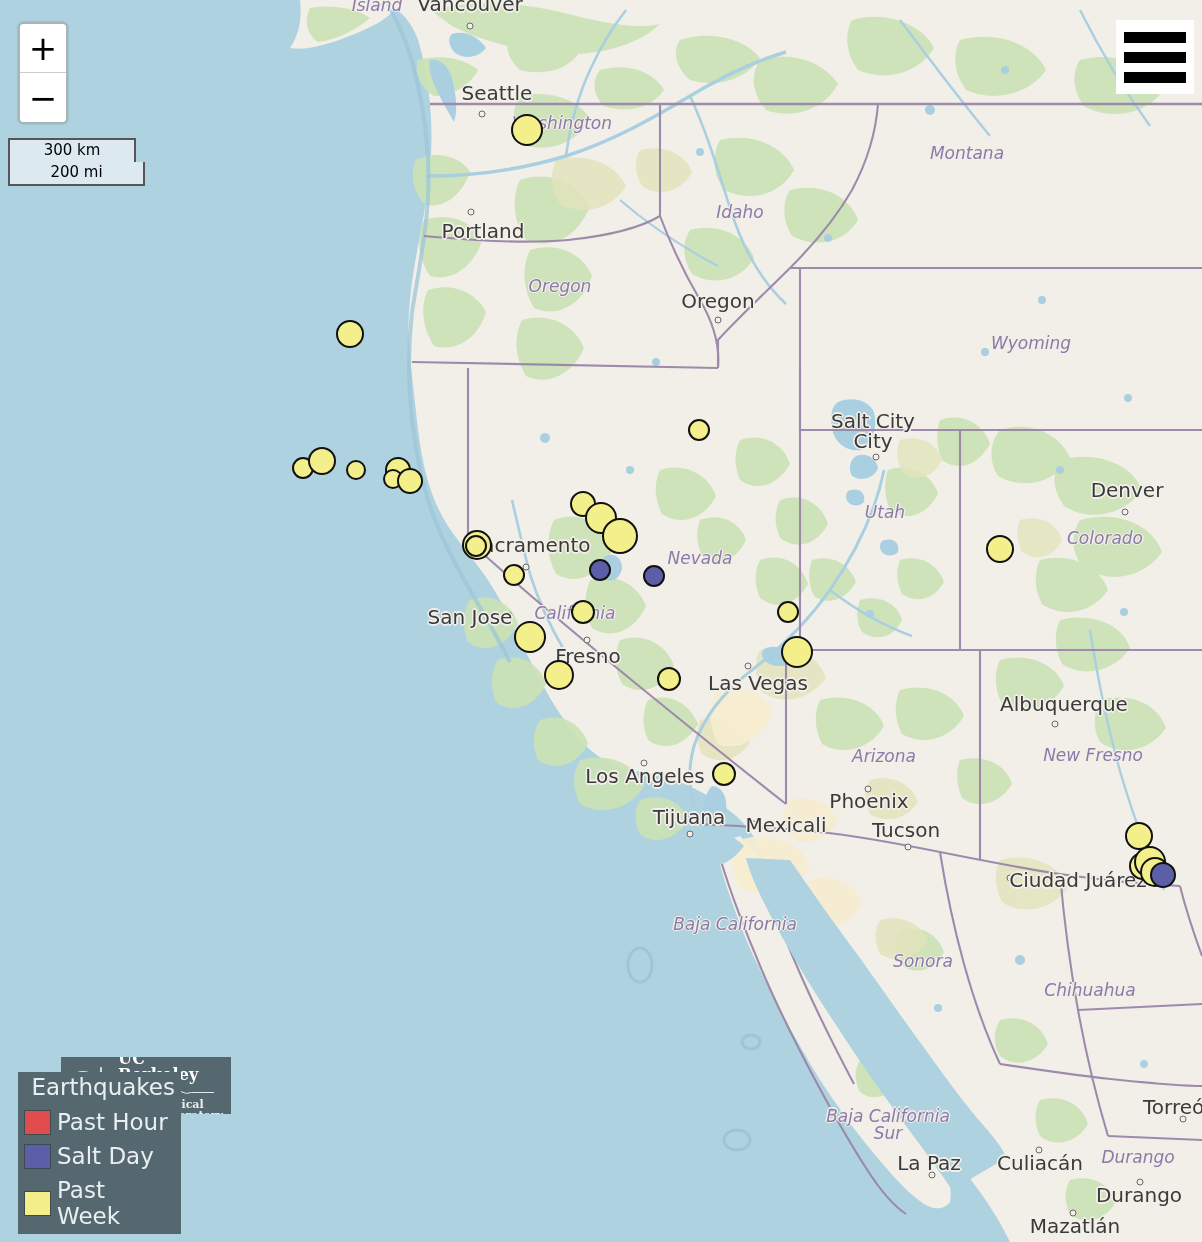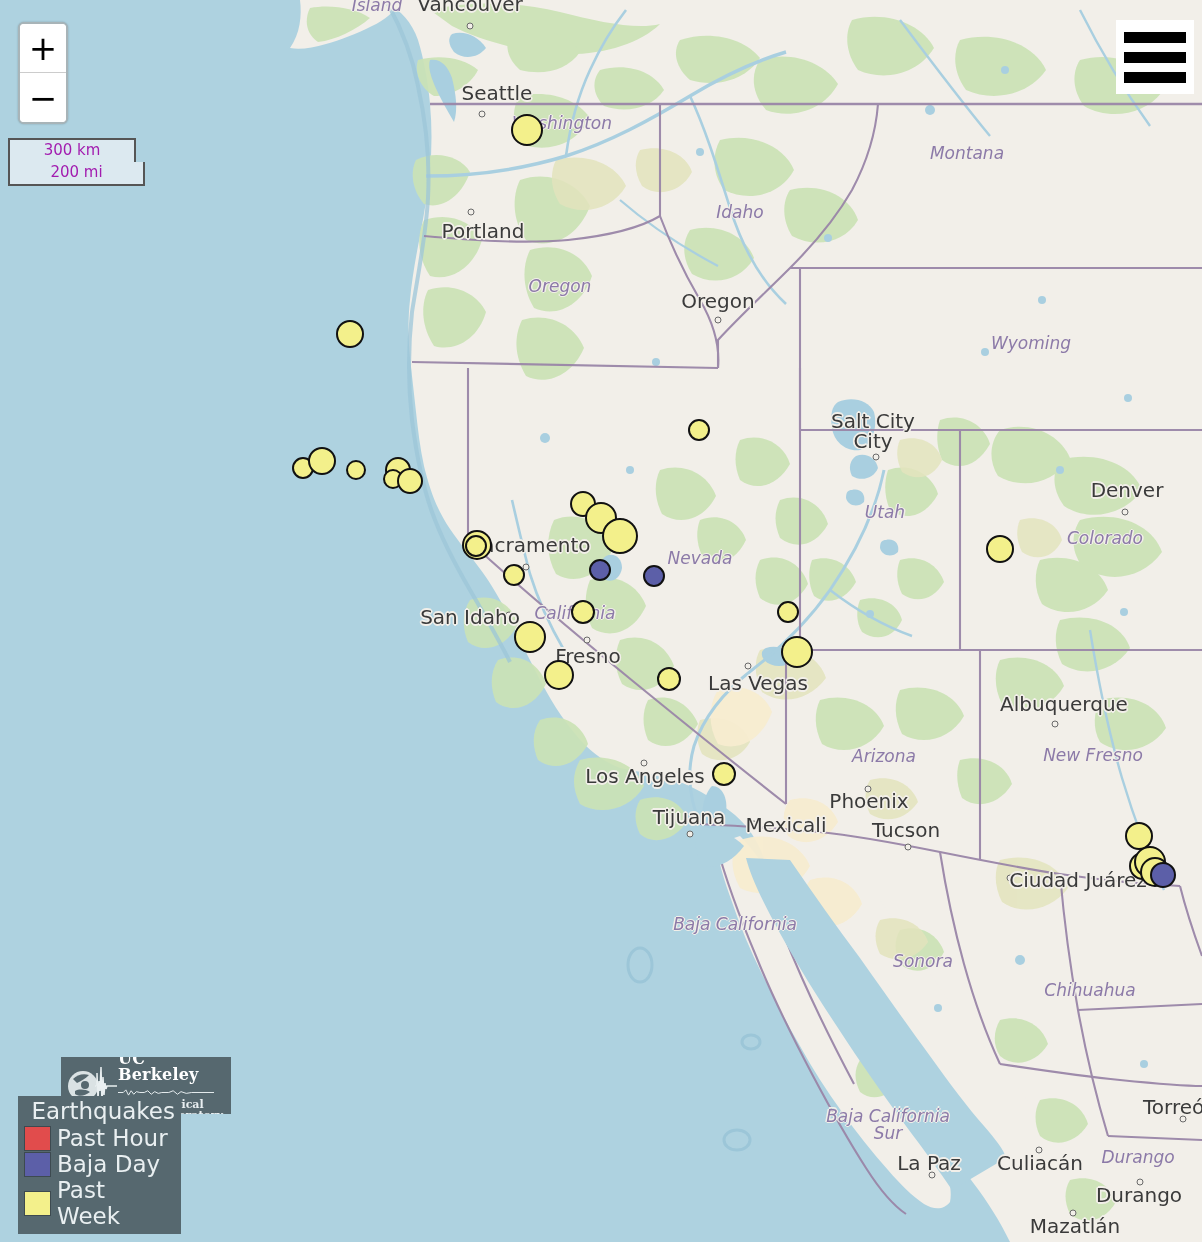--- a/index.html
+++ b/index.html
@@ -94,21 +94,21 @@
     background: #fff;
   }
   #zoomctl div:first-child { border-bottom: 1px solid #ccc; }
 
   
   #scales {
     position: absolute;
     left: 8px; top: 138px;
     z-index: 40;
     font-size: 15px;
-    color: #a21caf;
+    color: #000000;
   }
   .scalebar {
     background: rgba(226,236,241,.88);
     border: 2px solid #555;
     border-top: none;
     text-align: center;
     padding: 1px 6px 2px 6px;
     line-height: 1.25;
   }
   #scale-km { width: 128px; border-top: 2px solid #555; border-bottom: none; }
@@ -177,21 +177,21 @@
     color: #e9eff1;
     font-size: 23px;
     line-height: 1.12;
     padding-left: 1px;
     text-align: right;
   }
   #legend .row {
     display: flex;
     align-items: center;
     gap: 6px;
-    margin-top: 1px;
+    margin-top: 9px;
   }
   #legend .sw {
     width: 27px; height: 25px;
     border: 1px solid #3d4a50;
     flex: 0 0 27px;
   }
   #legend .row .txt {
     color: #e9eff1;
     font-size: 23px;
     line-height: 1.1;
@@ -556,21 +556,21 @@
       <div class="citydot" style="left: 1125px; top: 512px;"></div>
       <div class="lbl city big" style="left: 1127px; top: 490px;">
         <div>Denver</div>
       </div>
       <div class="citydot" style="left: 526px; top: 567px;"></div>
       <div class="lbl city big" style="left: 530px; top: 545px;">
         <div>Sacramento</div>
       </div>
       <div class="citydot" style="left: 509px; top: 615px;"></div>
       <div class="lbl city big" style="left: 470px; top: 617px;">
-        <div>San Idaho</div>
+        <div>San Jose</div>
       </div>
       <div class="citydot" style="left: 587px; top: 640px;"></div>
       <div class="lbl city big" style="left: 588px; top: 656px;">
         <div>Fresno</div>
       </div>
       <div class="citydot" style="left: 748px; top: 666px;"></div>
       <div class="lbl city big" style="left: 758px; top: 683px;">
         <div>Las Vegas</div>
       </div>
       <div class="citydot" style="left: 1055px; top: 724px;"></div>
@@ -695,21 +695,21 @@
 
   <div id="legend">
     <div class="title">Earthquakes</div>
     <div id="legend-rows">
         <div class="row">
           <div class="sw" style="background: rgb(225, 76, 76);"></div>
           <div class="txt">Past Hour</div>
         </div>
         <div class="row">
           <div class="sw" style="background: rgb(92, 95, 168);"></div>
-          <div class="txt">Baja Day</div>
+          <div class="txt">Salt Day</div>
         </div>
         <div class="row">
           <div class="sw" style="background: rgb(243, 240, 139);"></div>
           <div class="txt">Past Week</div>
         </div>
       </div>
   </div>
 
 </div>
 

